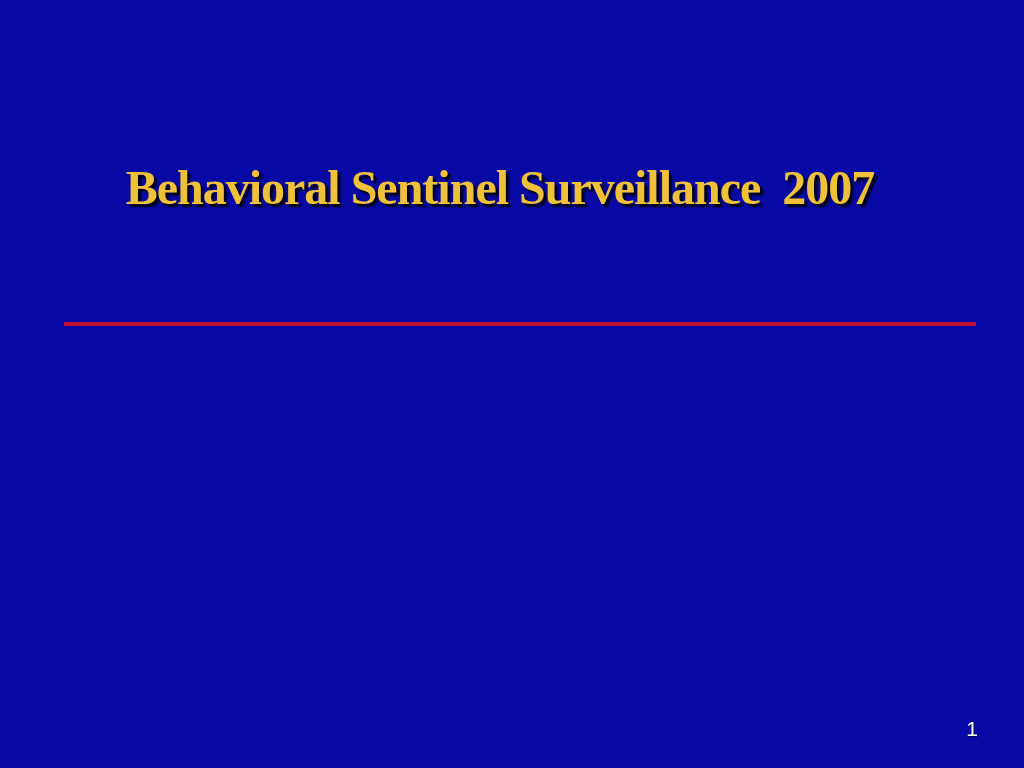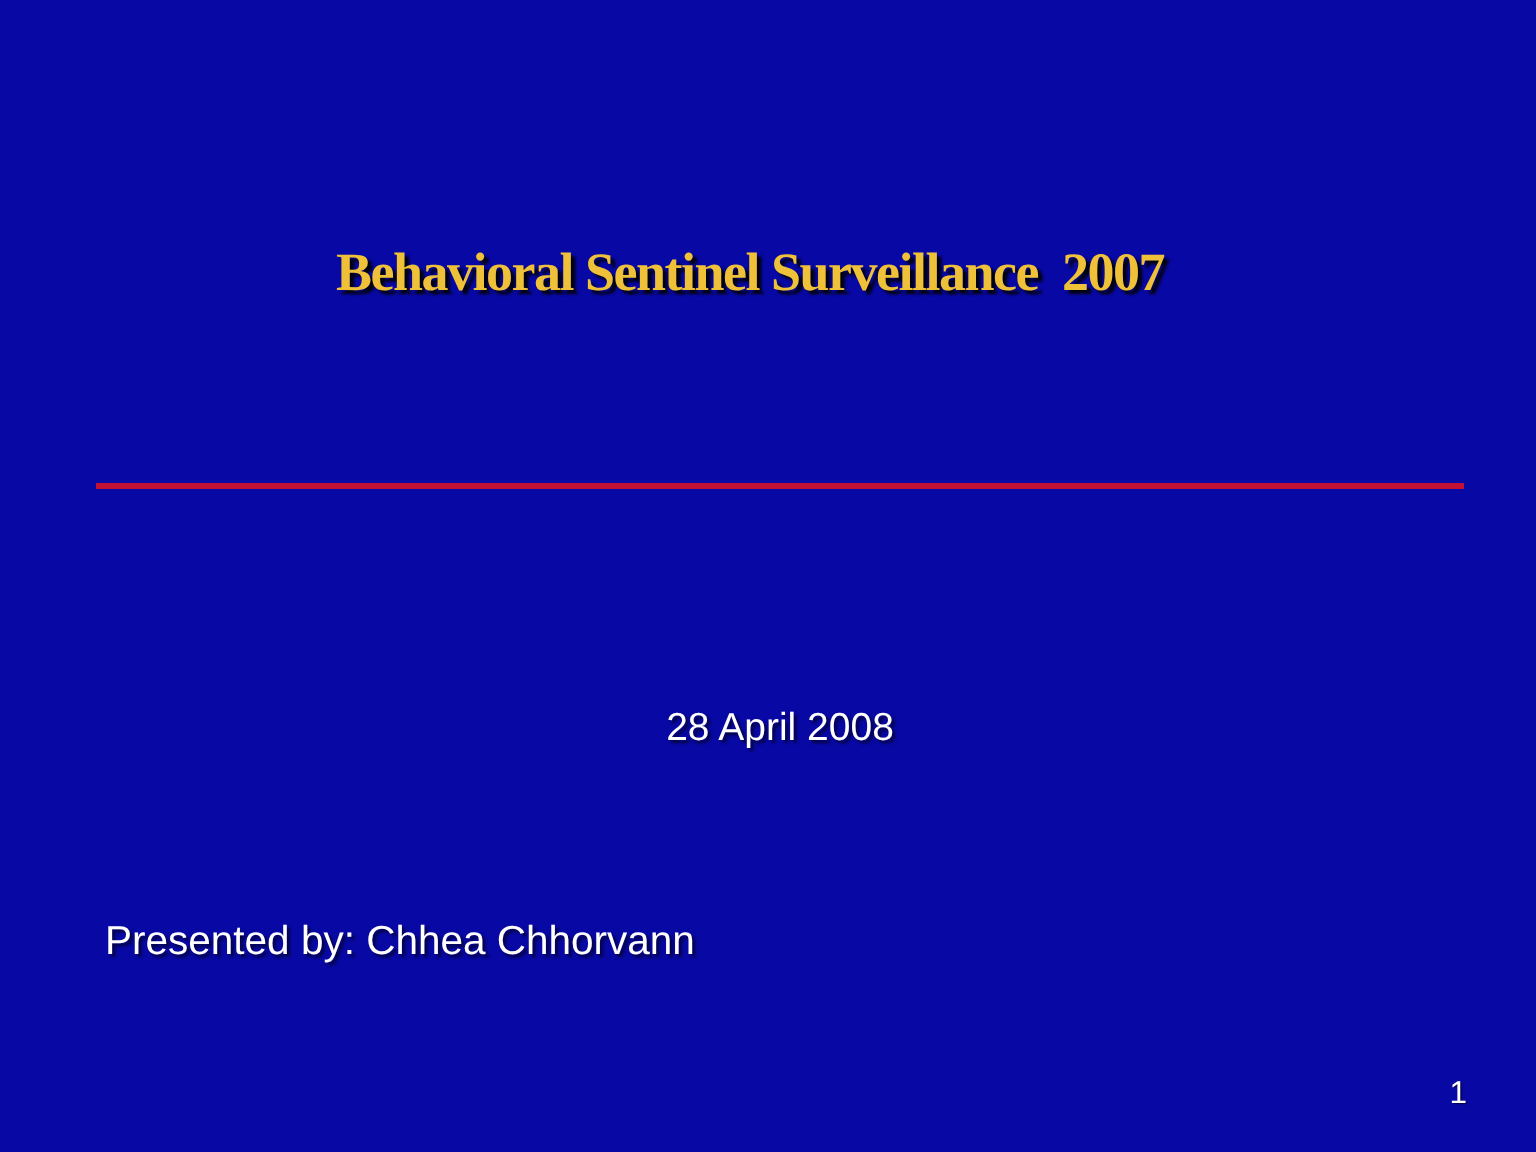--- a/index.html
+++ b/index.html
@@ -26,21 +26,21 @@
     background: var(--background);
   }
   .slide-title {
     position: absolute;
     top: 160px;
     left: 0;
     right: 24px;
     text-align: center;
     font-family: "Liberation Serif", "DejaVu Serif", serif;
     font-weight: bold;
-    font-size: 36px;
+    font-size: 48px;
     letter-spacing: -1px;
     color: var(--title-color);
     text-shadow: 3px 3px 2px rgba(0,0,0,0.9);
     white-space: pre;
   }
   .divider {
     position: absolute;
     top: 322px;
     left: 64px;
     width: 912px;
@@ -78,20 +78,18 @@
 </head>
 <body>
 
 <div class="slide">
 
   <h1 class="slide-title">Behavioral Sentinel Surveillance  2007</h1>
 
   <div class="divider"></div>
 
   <div class="subtitle-block">
-    <div>28 April 2008</div>
   </div>
 
-  <div class="presenter-line">Presented by: Chhea Chhorvann</div>
 
   <div class="page-number">1</div>
 
 </div>
 
 </body></html>

